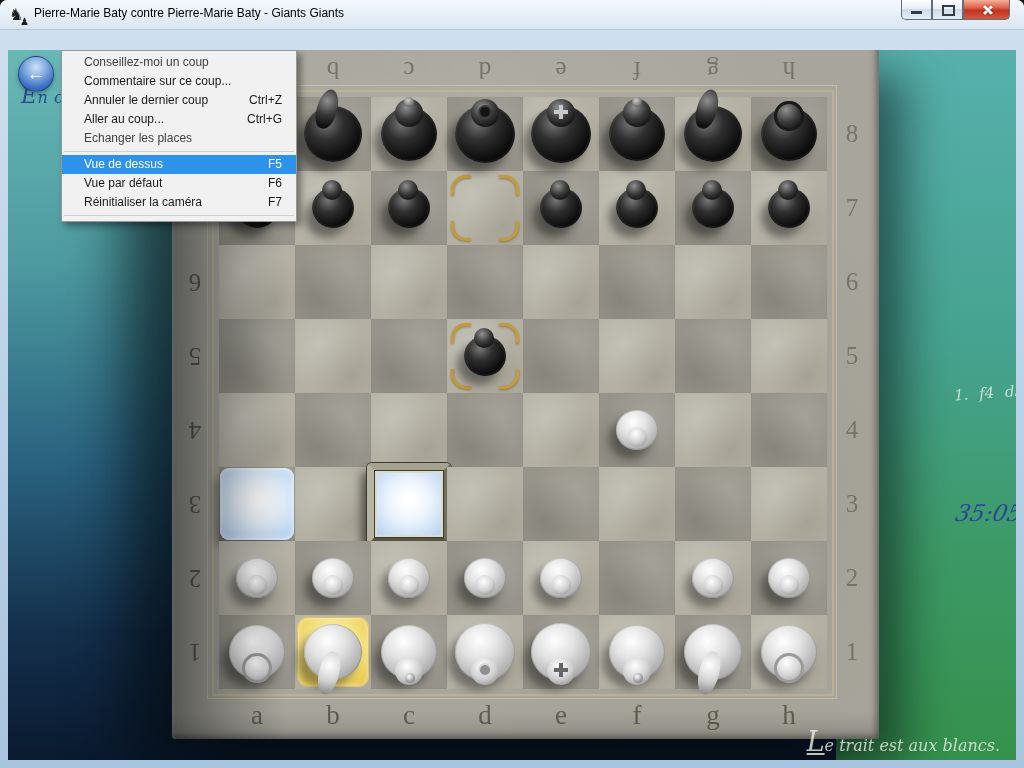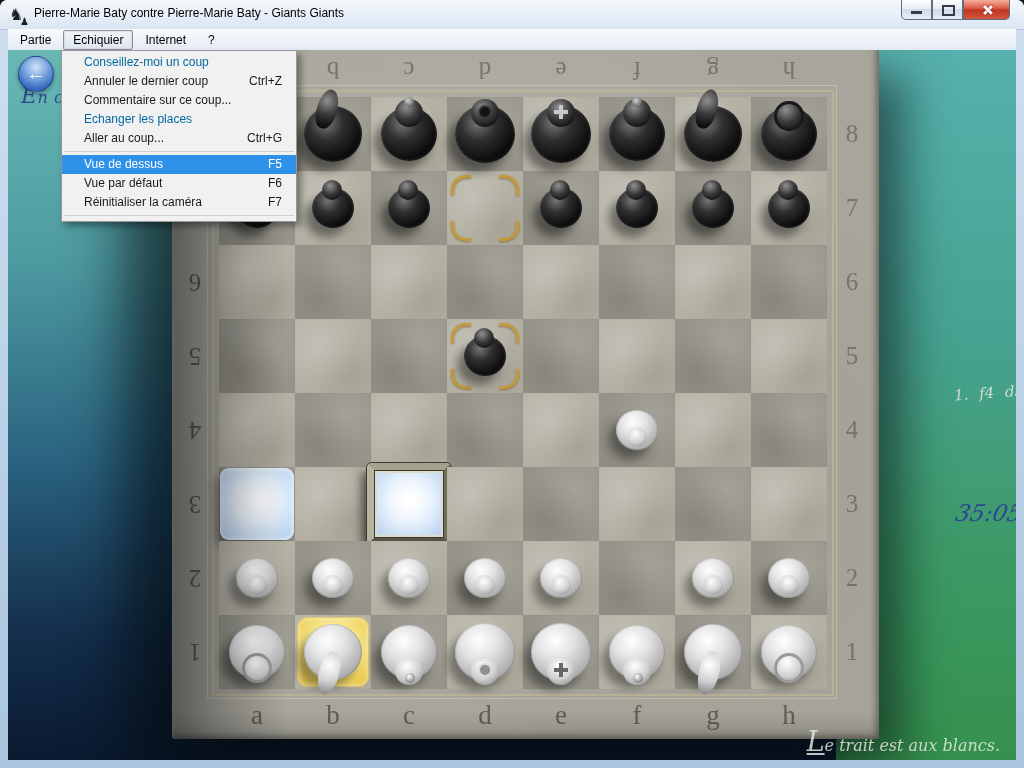--- a/index.html
+++ b/index.html
@@ -111,21 +111,21 @@
   .lbl.left{width:36px;height:74px;left:5px;font-size:25px;transform:rotate(180deg);color:#55534a;opacity:.9;}
   .lbl.right{width:40px;height:74px;left:660px;font-size:25px;opacity:.85;}
   #slab-shadow{position:absolute;inset:0;border-radius:4px;z-index:8;pointer-events:none;
     background:linear-gradient(90deg,rgba(8,10,14,.5) 0px,rgba(8,10,14,.26) 48px,rgba(8,10,14,0) 115px),
       linear-gradient(0deg,rgba(8,10,14,.16) 0,rgba(8,10,14,0) 28px);}
   
   #context-menu{position:absolute;left:53px;top:0px;width:234px;background:#f1f1f1;
     border:1px solid #979797;box-shadow:4px 4px 7px rgba(0,0,0,.4);z-index:50;padding:2px 0;font-size:12px;}
   .mrow{height:19px;line-height:19px;display:flex;justify-content:space-between;
     padding:0 14px 0 22px;color:#1a1a1a;}
-  .mrow.disabled{color:#0369a1;}
+  .mrow.disabled{color:#404040;}
   .mrow.hl{background:#2f92ea;color:#fff;}
   .msep{height:1px;background:#d0d0d0;margin:3px 2px;}
   
   #back-btn{position:absolute;left:10px;top:6px;width:34px;height:34px;border-radius:50%;z-index:6;
     background:radial-gradient(circle at 50% 30%,#cfe2f8 0%,#7fa8e0 38%,#3a6cc0 72%,#24509c 100%);
     border:1px solid rgba(18,40,88,.55);box-shadow:0 2px 4px rgba(0,20,40,.35);
     color:#fff;font-weight:bold;font-size:19px;display:flex;align-items:center;justify-content:center;}
   #game-status{position:absolute;left:13px;top:33px;z-index:5;font-family:"DejaVu Serif",serif;
     font-style:italic;font-size:16px;color:#2c4b8f;letter-spacing:.5px;white-space:nowrap;}
   #game-status::first-letter{font-size:22px;}
@@ -155,26 +155,20 @@
         </div>
       <div class="wbtn">
           <span class="glyph-max"></span>
         </div>
       <div class="wbtn close">
           <span class="glyph-close"></span>
         </div>
     </div>
   </div>
 
-  <div id="menubar">
-      <div class="menu-item">Partie</div>
-      <div class="menu-item active">Echiquier</div>
-      <div class="menu-item">Internet</div>
-      <div class="menu-item">?</div>
-    </div>
 
   <div id="client">
     <div id="bg-right"></div>
 
     <div id="slab">
       <div class="bframe2"></div>
       <div class="bframe1"></div>
       <div id="board-squares">
           <div class="square light" style="left: 0px; top: 0px;"></div>
           <div class="square dark" style="left: 76px; top: 0px;"></div>
@@ -441,34 +435,34 @@
     <div id="move-list">1. f4 d5</div>
     <div id="game-clock">35:05</div>
     <div id="turn-indicator">Le trait est aux blancs.</div>
 
     <div id="context-menu">
         <div class="mrow disabled">
           <span>Conseillez-moi un coup</span>
           <span></span>
         </div>
         <div class="mrow">
+          <span>Commentaire sur ce coup...</span>
+          <span></span>
+        </div>
+        <div class="mrow">
           <span>Annuler le dernier coup</span>
           <span>Ctrl+Z</span>
         </div>
         <div class="mrow">
-          <span>Commentaire sur ce coup...</span>
-          <span></span>
+          <span>Aller au coup...</span>
+          <span>Ctrl+G</span>
         </div>
         <div class="mrow disabled">
           <span>Echanger les places</span>
           <span></span>
-        </div>
-        <div class="mrow">
-          <span>Aller au coup...</span>
-          <span>Ctrl+G</span>
         </div>
         <div class="msep"></div>
         <div class="mrow hl">
           <span>Vue de dessus</span>
           <span>F5</span>
         </div>
         <div class="mrow">
           <span>Vue par défaut</span>
           <span>F6</span>
         </div>

